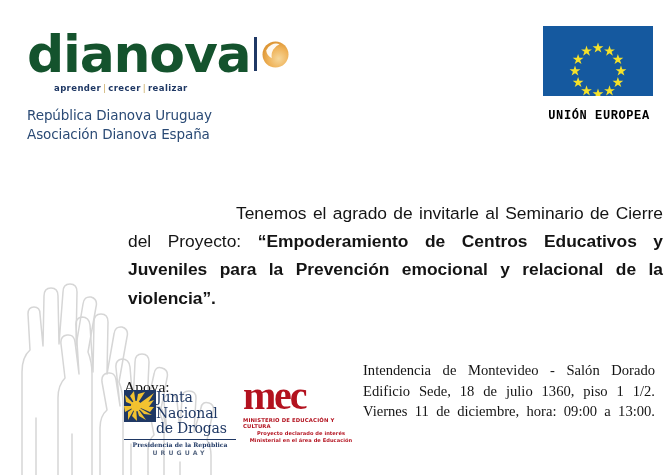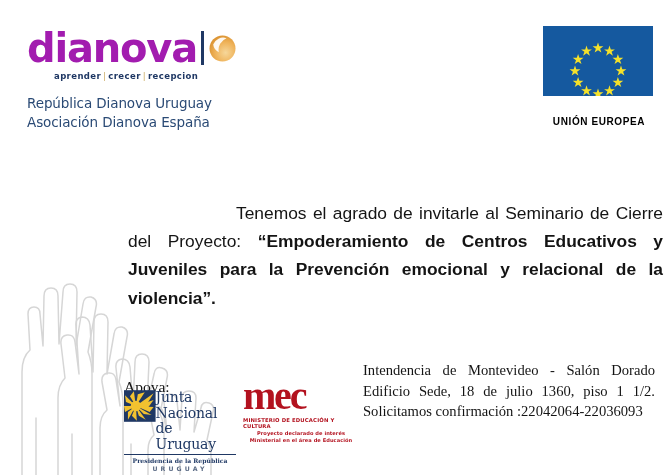--- a/index.html
+++ b/index.html
@@ -39,24 +39,24 @@
     left: 27px;
     top: 28px;
     z-index: 3;
   }
   .dianova-wordmark-row {
     display: flex;
     align-items: center;
   }
   .dianova-word {
     font-family: "DejaVu Sans", sans-serif;
-    font-size: 40px;
+    font-size: 52px;
     font-weight: 700;
     letter-spacing: -1.2px;
-    color: #a21caf;
+    color: #14532d;
     line-height: 1;
   }
   .dianova-bar {
     width: 3px;
     height: 34px;
     background: #1f3864;
     margin: 0 5px 0 4px;
     display: inline-block;
   }
   .dianova-sphere {
@@ -99,26 +99,26 @@
     width: 112px;
     z-index: 3;
     text-align: center;
   }
   .eu-flag {
     width: 110px;
     height: 70px;
     display: block;
   }
   .eu-label {
-    font-family: Liberation Sans, sans-serif;
-    font-size: 10px;
+    font-family: Liberation Mono, monospace;
+    font-size: 12px;
     font-weight: 700;
     color: #000000;
     letter-spacing: 0.6px;
-    margin-top: 20px;
+    margin-top: 13px;
   }
 
   
   .body-text {
     position: absolute;
     left: 128px;
     top: 199px;
     width: 535px;
     z-index: 2;
     font-family: Liberation Sans, sans-serif;
@@ -305,21 +305,21 @@
               <stop offset="55%" stop-color="#efb35a"></stop>
               <stop offset="100%" stop-color="#d98f2c"></stop>
             </radialGradient>
           </defs>
           <circle cx="13.5" cy="13.5" r="13" fill="url(#sphereGrad)"></circle>
           <path d="M4.2 9.5 A10.5 10.5 0 0 1 17.5 3.2 A12.5 12.5 0 0 0 9.8 17.2 A10 10 0 0 1 4.2 9.5 Z" fill="#ffffff" opacity="0.92"></path>
         </svg>
       </span>
     </div>
     <div class="dianova-tagline">
-      <span>aprender</span><span class="sep">|</span><span>crecer</span><span class="sep">|</span><span>recepcion</span>
+      <span>aprender</span><span class="sep">|</span><span>crecer</span><span class="sep">|</span><span>realizar</span>
     </div>
     <div class="dianova-orgs">
       <div>República Dianova Uruguay</div>
       <div>Asociación Dianova España</div>
     </div>
   </div>
 
   <div class="eu-block">
     <svg class="eu-flag" viewBox="0 0 110 70" xmlns="http://www.w3.org/2000/svg">
       <rect x="0" y="0" width="110" height="70" fill="#15599f"></rect>
@@ -360,34 +360,34 @@
           <polygon points="12,16 4,30 4,22"></polygon>
           <polygon points="12,16 21,2 14,4"></polygon>
           <polygon points="12,16 10,1 6,6"></polygon>
           <polygon points="12,16 1,5 2,12"></polygon>
           <polygon points="12,16 0,16 1,22"></polygon>
         </g>
       </svg>
       <div class="junta-names">
         <div>Junta</div>
         <div>Nacional</div>
-        <div>de Uruguay</div>
+        <div>de Drogas</div>
       </div>
     </div>
     <div class="junta-rule"></div>
     <div class="junta-pres">Presidencia de la República</div>
     <div class="junta-country">URUGUAY</div>
   </div>
 
   <div class="mec-block">
     <div class="mec-word">mec</div>
     <div class="mec-sub1">MINISTERIO DE EDUCACIÓN Y CULTURA</div>
     <div class="mec-sub2">Proyecto declarado de interés</div>
     <div class="mec-sub3">Ministerial en el área de Educación</div>
   </div>
 
   <div class="details-block">
     <div class="line justified">Intendencia de Montevideo - Salón Dorado</div>
     <div class="line justified">Edificio Sede, 18 de julio 1360, piso 1 1/2.</div>
-    <div class="line">Solicitamos confirmación :22042064-22036093</div>
+    <div class="line justified">Viernes 11 de diciembre, hora: 09:00 a 13:00.</div>
   </div>
 
 </div>
 
 </body></html>

